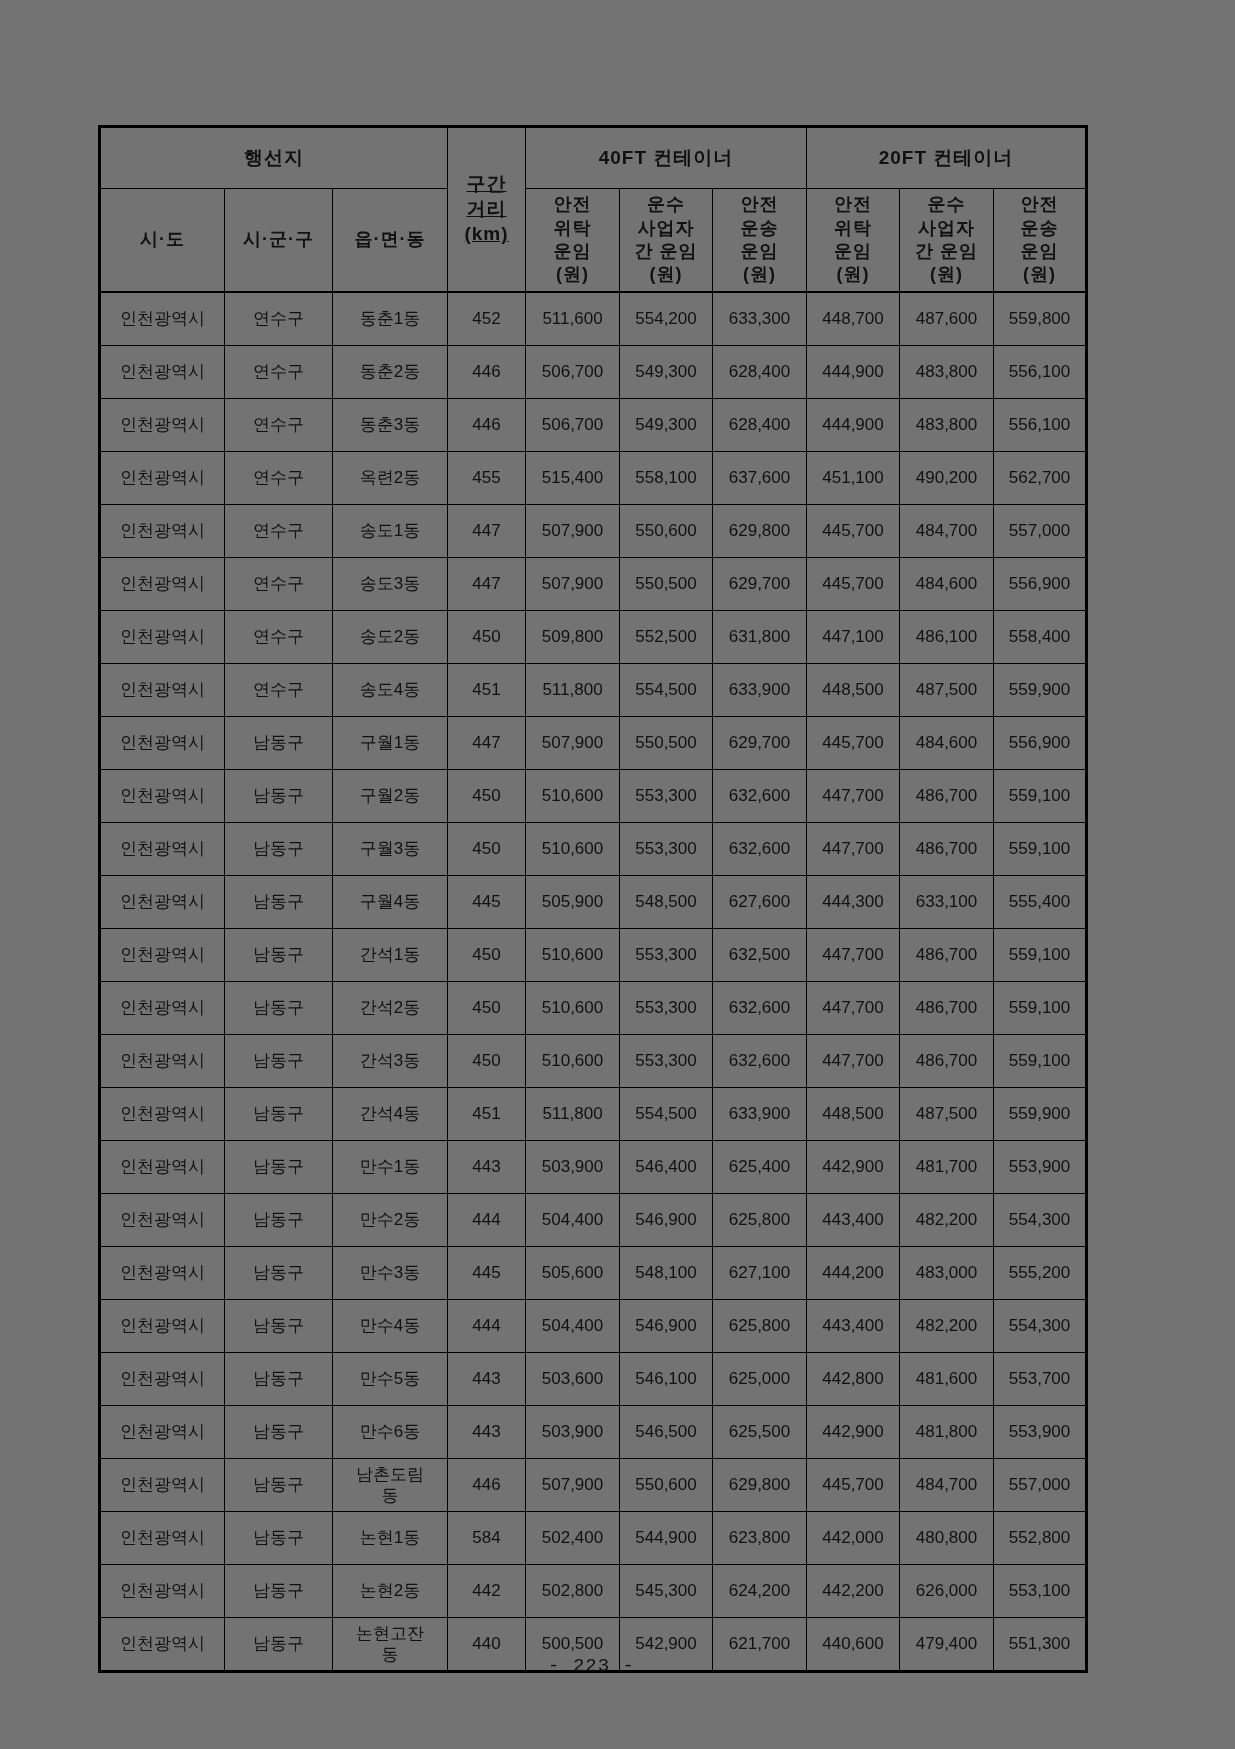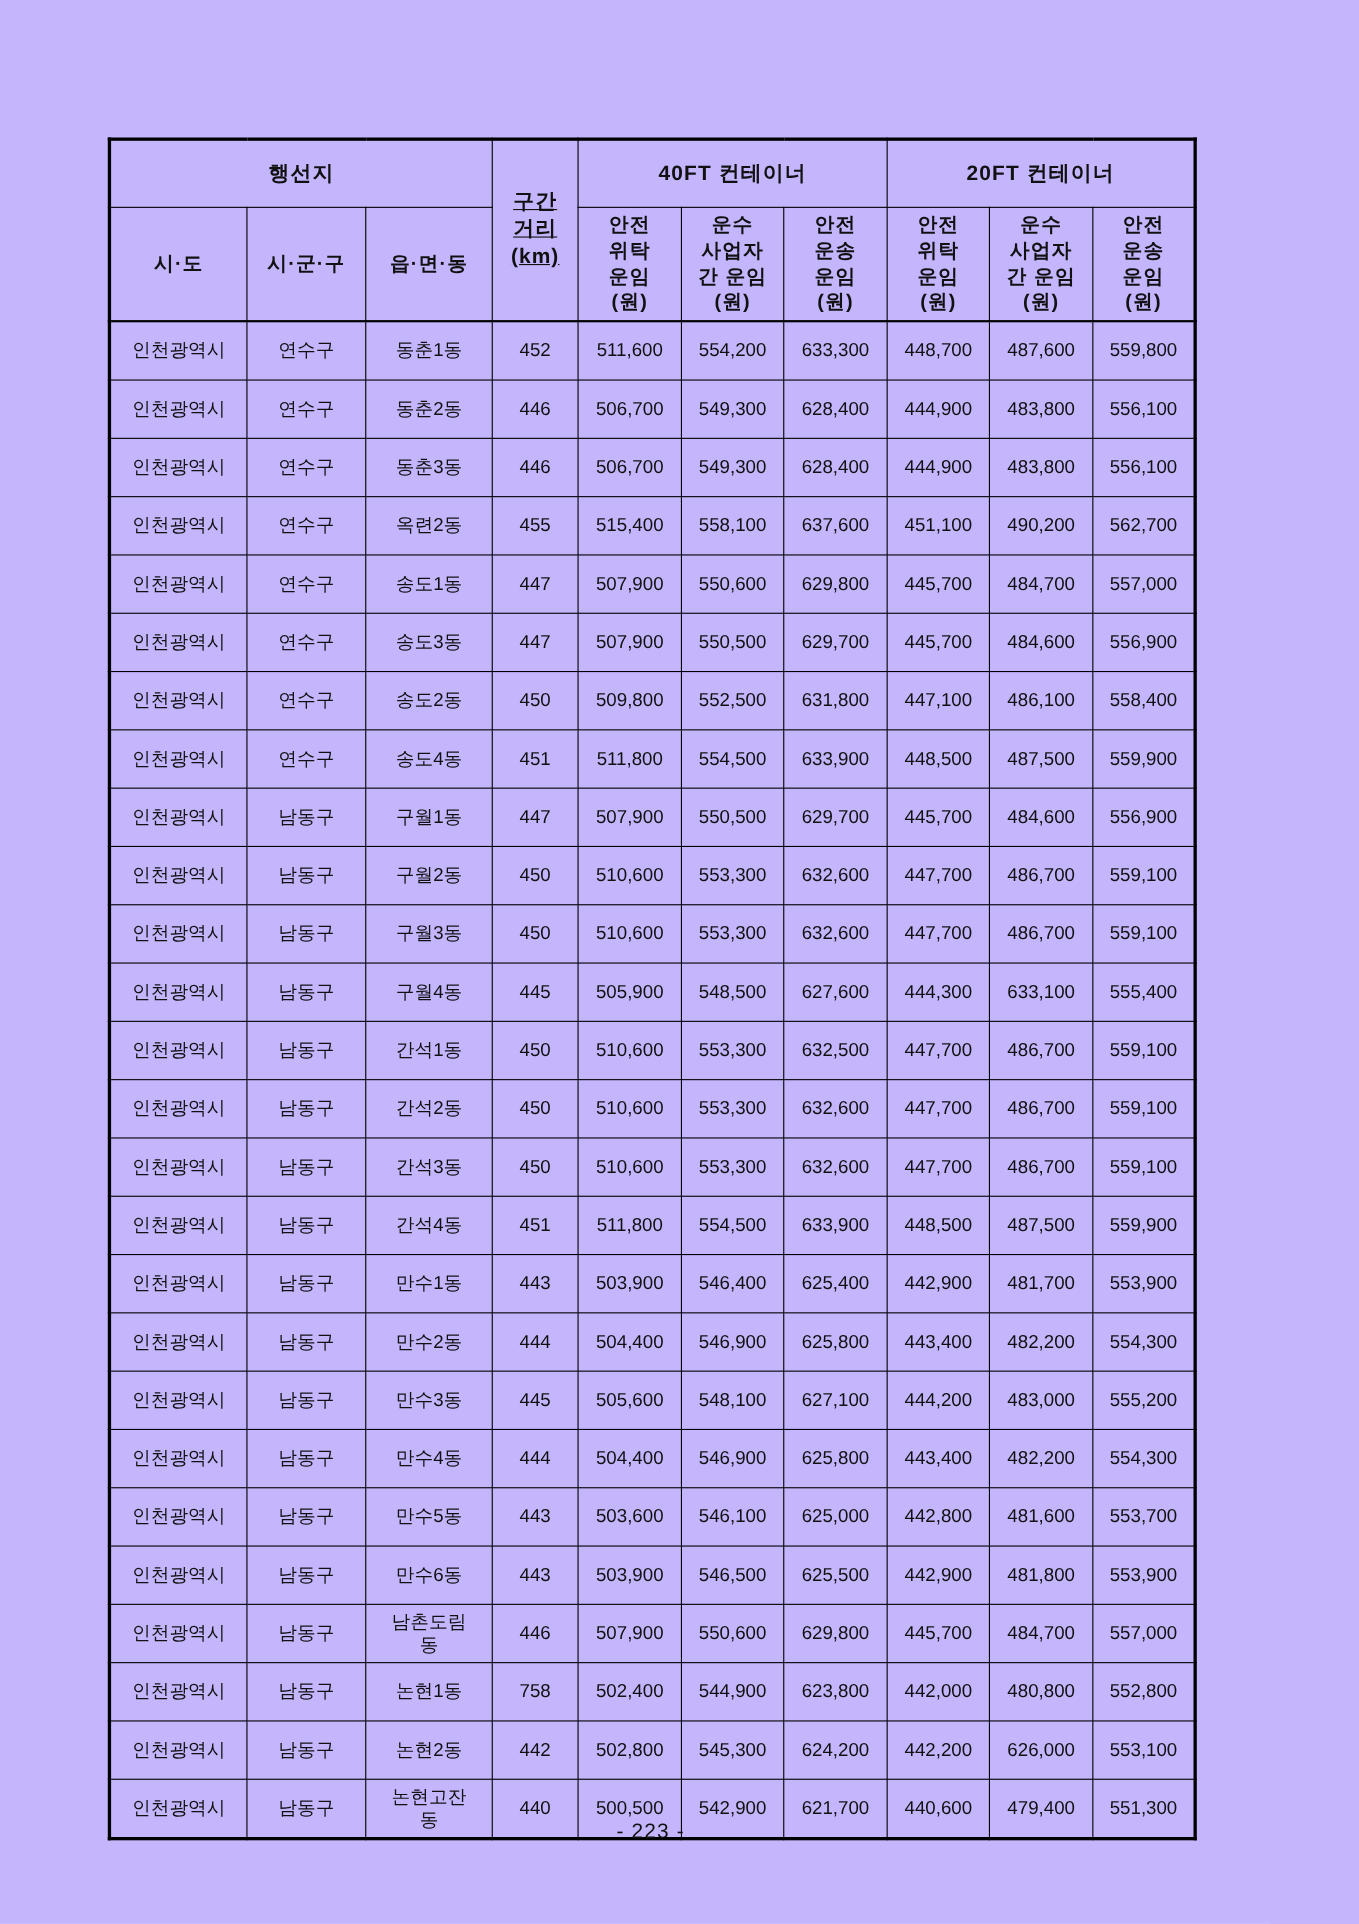--- a/index.html
+++ b/index.html
@@ -1,39 +1,39 @@
 <!DOCTYPE html>
 <html><head>
 <meta charset="utf-8">
 <style>
   html,body{margin:0;padding:0;}
   body{
     width:1235px;height:1749px;position:relative;background:#ffffff;
     font-family:"Liberation Sans","DejaVu Sans",sans-serif;color:#111;
   }
-  .sheet{position:absolute;inset:0;background:#c4b5fd;}
+  .sheet{position:absolute;inset:0;background:#737373;}
   table.fare{
     position:absolute;left:98px;top:125px;width:987px;
     border-collapse:collapse;table-layout:fixed;
     border:3px solid #000;
   }
   th,td{
     border:1px solid #000;
     text-align:center;vertical-align:middle;
     white-space:pre-line;
   }
   thead{border-bottom:2.5px solid #000;}
   thead tr.group-row th{height:58px;font-size:19px;font-weight:bold;letter-spacing:1px;}
   thead tr.sub-row th{height:100px;font-size:18px;font-weight:bold;line-height:1.3;letter-spacing:1px;text-align:center;}
   th.distance-head{font-size:18px;font-weight:bold;line-height:1.3;text-decoration:underline;}
   tbody td{height:46px;font-size:17px;padding:3px 2px;line-height:1.25;}
   tbody td.num{letter-spacing:0px;}
   .page-number{
     position:absolute;left:98px;width:987px;top:1655px;
-    text-align:center;font-size:19px;color:#111;letter-spacing:1px;
+    text-align:center;font-size:19px;color:#111;letter-spacing:1px;font-family:Liberation Mono, monospace;
   }
 </style>
 </head>
 <body>
 
 <div class="sheet">
 
   <table class="fare">
     <colgroup>
       <col style="width:125px">
@@ -361,21 +361,21 @@
       <td class="num fare">550,600</td>
       <td class="num fare">629,800</td>
       <td class="num fare">445,700</td>
       <td class="num fare">484,700</td>
       <td class="num fare">557,000</td>
     </tr>
         <tr>
       <td>인천광역시</td>
       <td>남동구</td>
       <td>논현1동</td>
-      <td class="num">758</td>
+      <td class="num">584</td>
       <td class="num fare">502,400</td>
       <td class="num fare">544,900</td>
       <td class="num fare">623,800</td>
       <td class="num fare">442,000</td>
       <td class="num fare">480,800</td>
       <td class="num fare">552,800</td>
     </tr>
         <tr>
       <td>인천광역시</td>
       <td>남동구</td>

